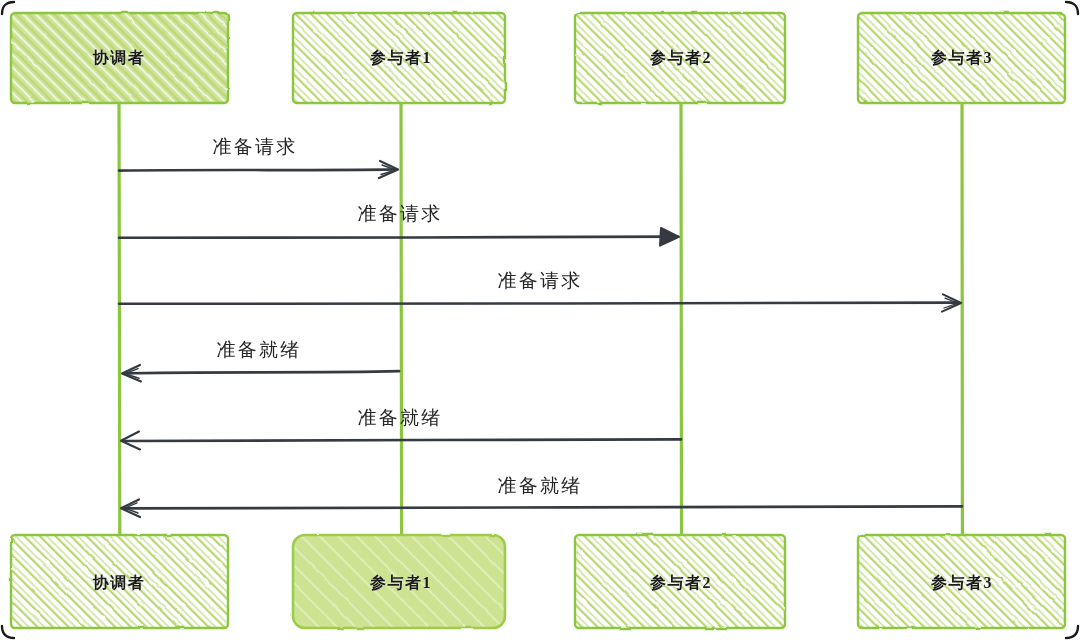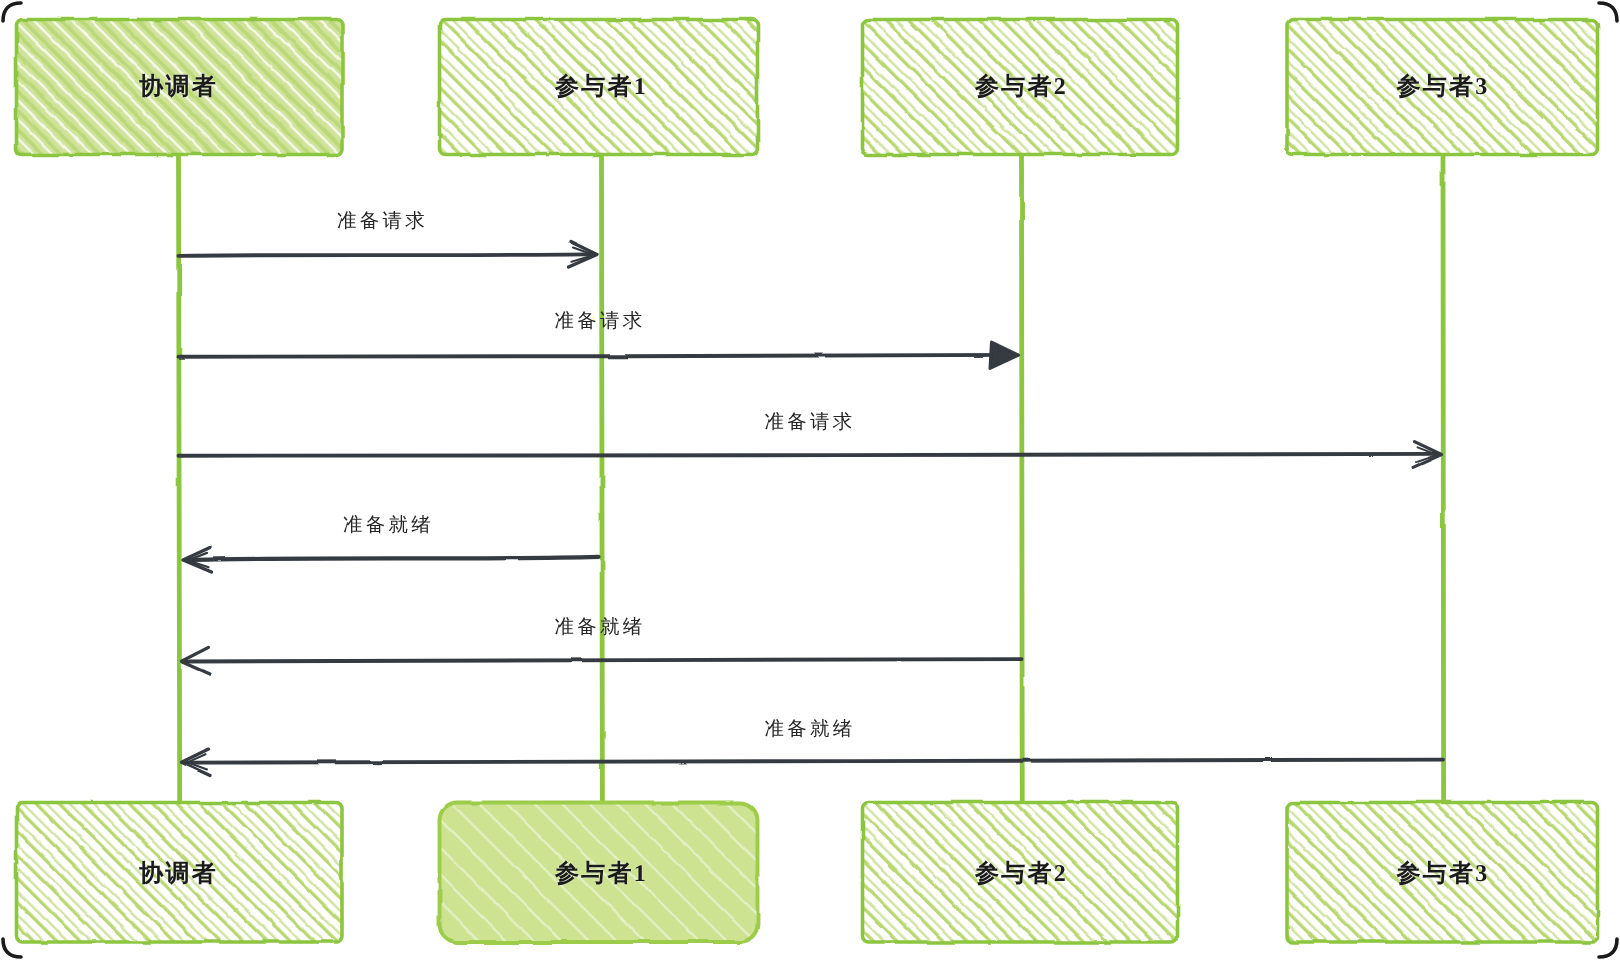--- a/index.html
+++ b/index.html
@@ -16,21 +16,21 @@
     font-weight:700;
     color:#1b1b1b;
     letter-spacing:1.5px;
     white-space:nowrap;
     text-shadow:0 0 1px rgba(255,255,255,.9);
   }
   .msg-label{
     position:absolute;
     transform:translate(-50%,-50%);
     font-family:"Liberation Serif","DejaVu Serif",serif;
-    font-size:13px;
+    font-size:19px;
     color:#262626;
     letter-spacing:2.2px;
     white-space:nowrap;
   }
 </style>
 </head>
 <body>
 
 <div id="stage">
 

